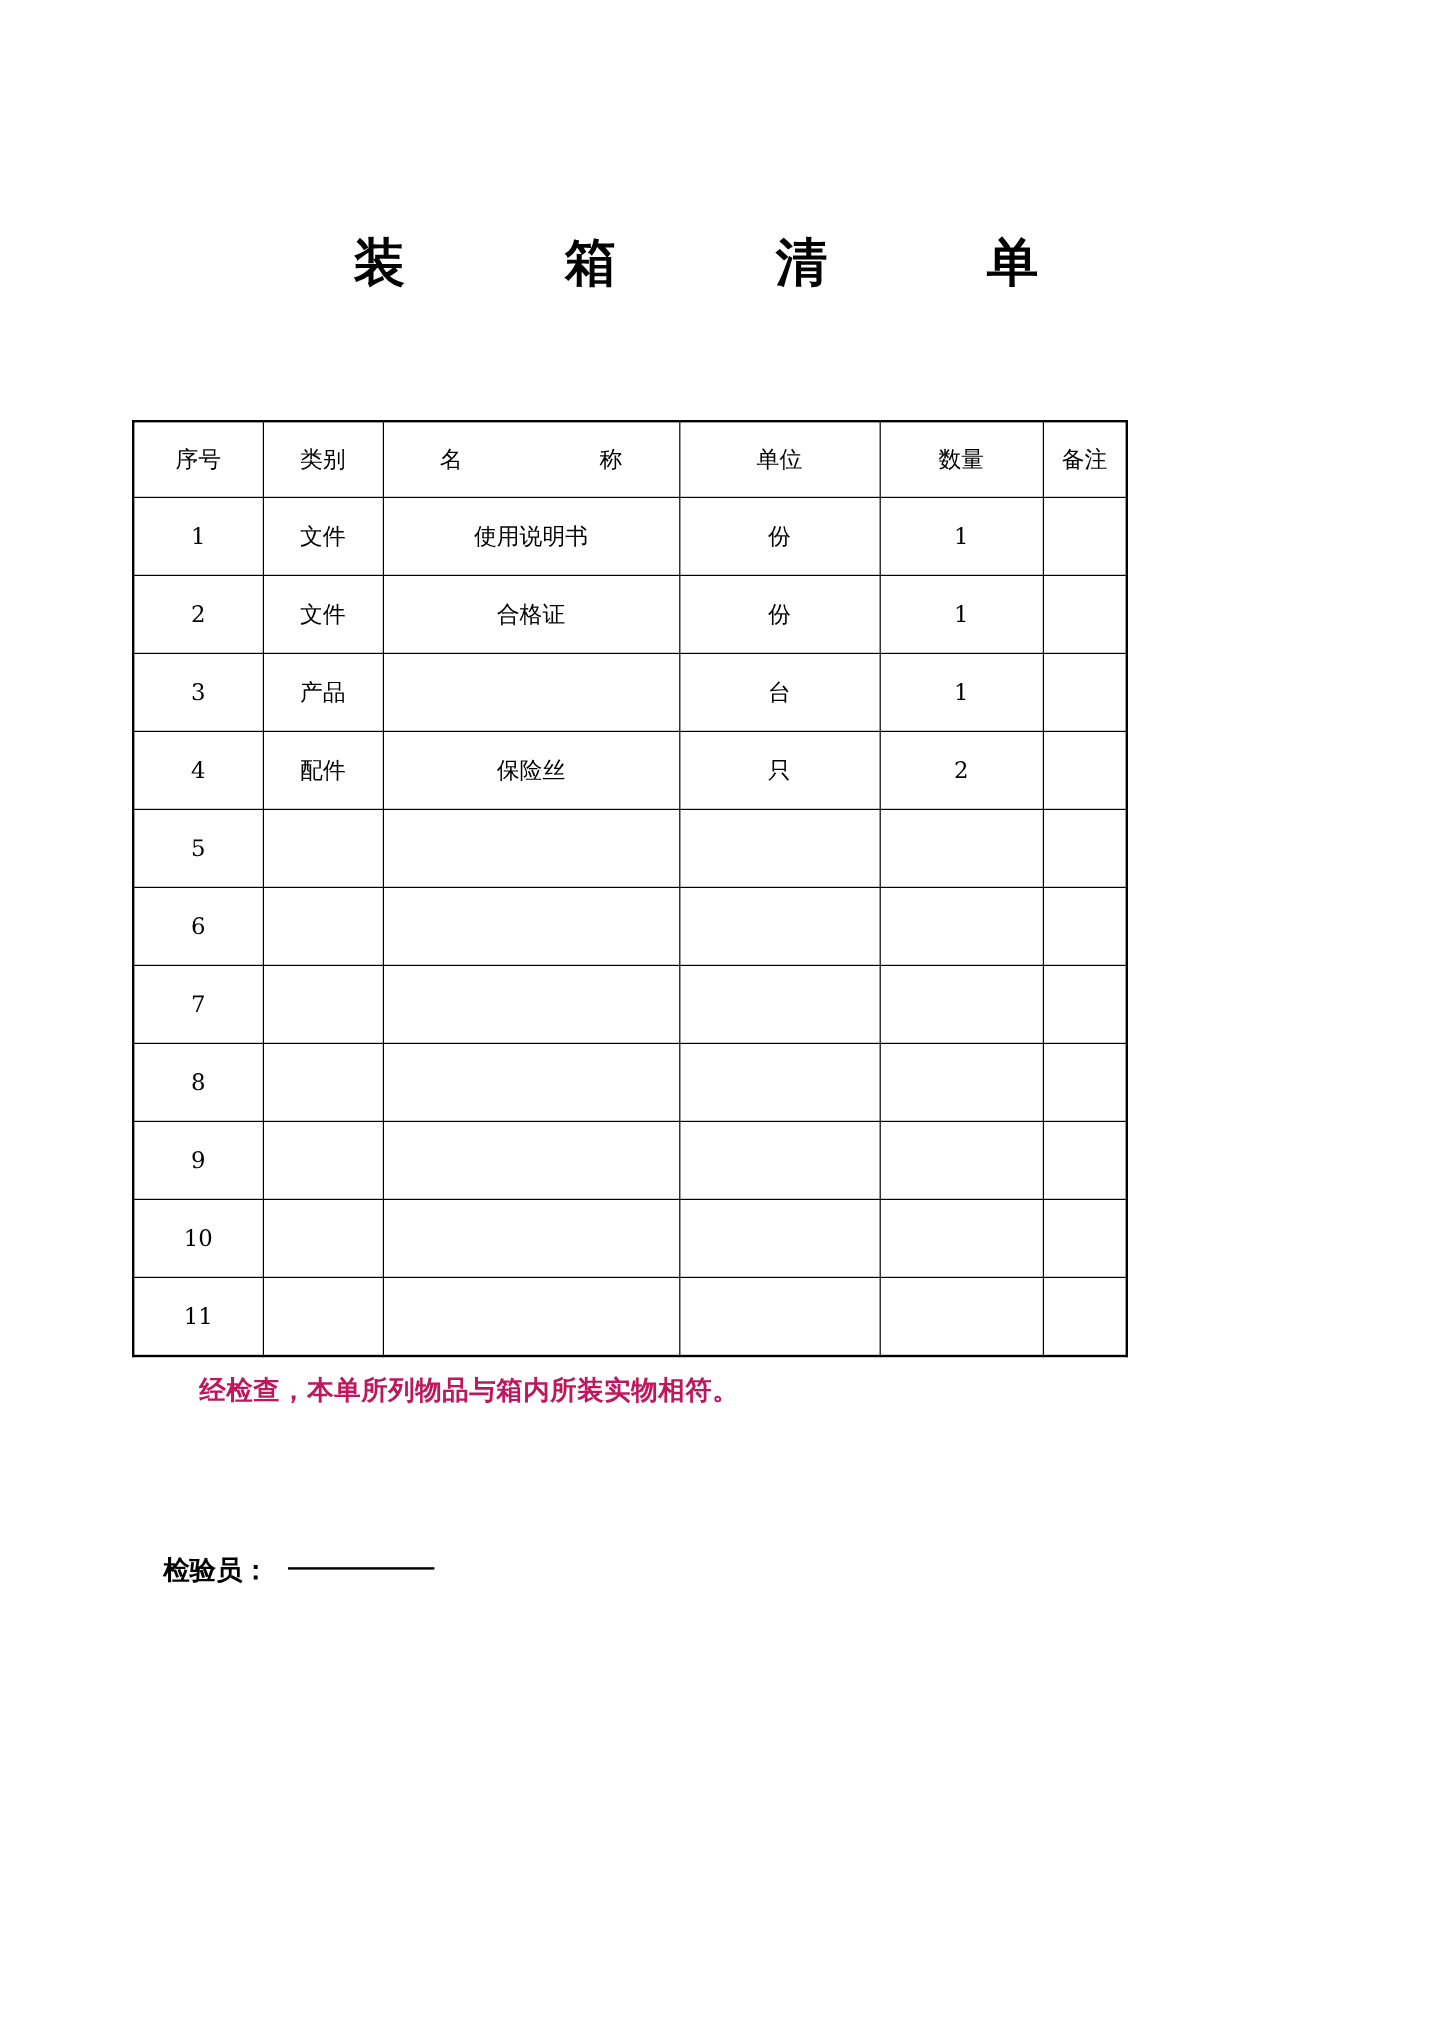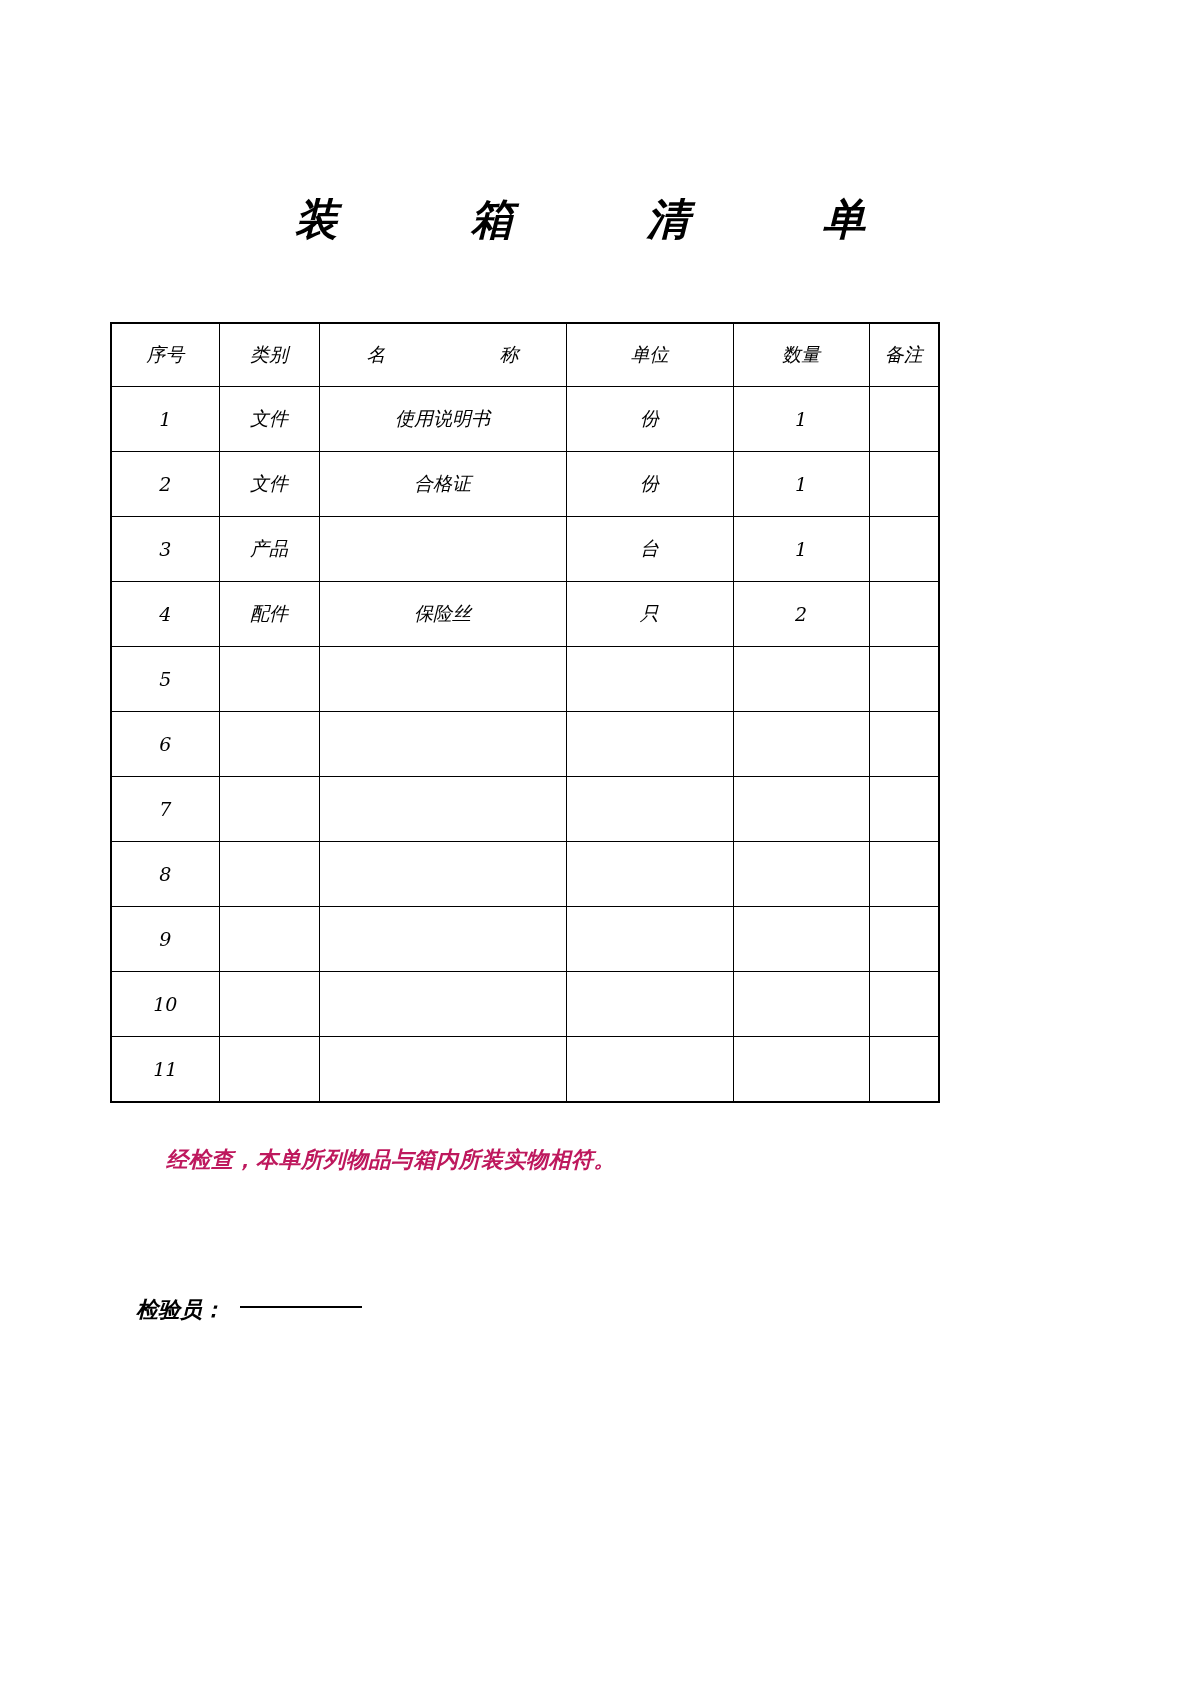--- a/index.html
+++ b/index.html
@@ -16,21 +16,20 @@
     overflow: hidden;
   }
 
   .page {
     position: absolute;
     left: 0;
     top: 0;
     width: 1192px;
     height: 1697px;
     background: #ffffff;
-    font-style: italic;
   }
 
   
   .doc-title {
     position: absolute;
     left: 0;
     top: 190px;
     width: 1160px;
     text-align: center;
     font-family: "DejaVu Serif", "Liberation Serif", serif;
@@ -49,20 +48,21 @@
     left: 110px;
     top: 322px;
     width: 828px;
   }
 
   table.packing-table {
     border-collapse: collapse;
     width: 828px;
     table-layout: fixed;
     border: 2.5px solid #000000;
+    margin-top: 28px;
   }
 
   table.packing-table col.c-seq   { width: 108px; }
   table.packing-table col.c-cat   { width: 100px; }
   table.packing-table col.c-name  { width: 247px; }
   table.packing-table col.c-unit  { width: 167px; }
   table.packing-table col.c-qty   { width: 136px; }
   table.packing-table col.c-note  { width: 70px; }
 
   table.packing-table th,

